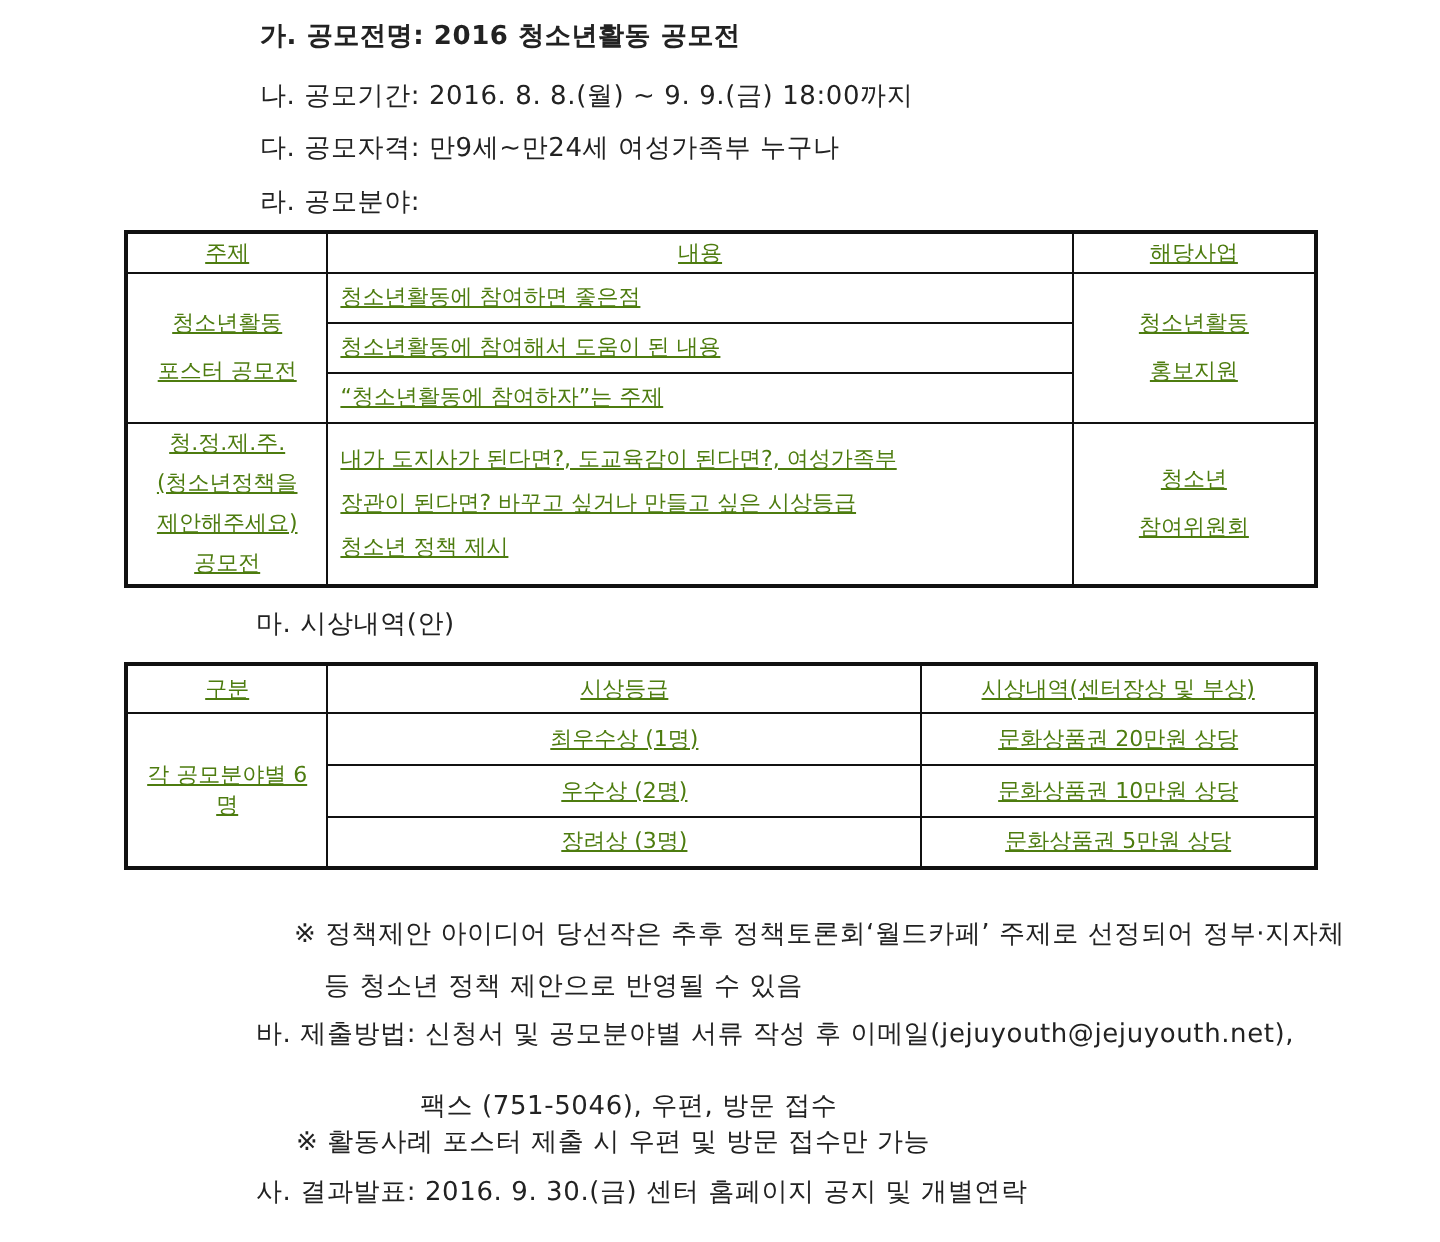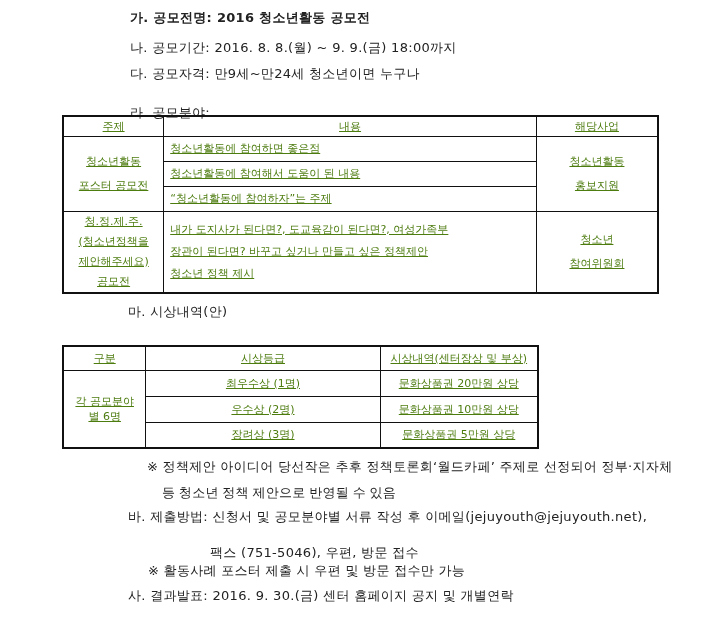--- a/index.html
+++ b/index.html
@@ -12,22 +12,22 @@
   .outer { border:2px solid #111; }
   .c { text-align:center; }
   .l { text-align:left; }
   .stack span { display:block; line-height:24px; }
 </style>
 </head>
 <body>
 
 <div class="line" style="left:130px;top:9px;font-weight:bold;">가. 공모전명: 2016 청소년활동 공모전</div>
 <div class="line" style="left:130px;top:39px;">나. 공모기간: 2016. 8. 8.(월) ~ 9. 9.(금) 18:00까지</div>
-<div class="line" style="left:130px;top:65px;">다. 공모자격: 만9세~만24세 청소년이면 누구나</div>
-<div class="line" style="left:130px;top:104px;">라. 공모분야:</div>
+<div class="line" style="left:130px;top:65px;">다. 공모자격: 만9세~만24세 여성가족부 누구나</div>
+<div class="line" style="left:130px;top:92px;">라. 공모분야:</div>
 
 <table class="outer" style="left:62px;top:115px;width:597px;">
   <colgroup>
       <col style="width:101px">
       <col style="width:374px">
       <col style="width:122px">
     </colgroup>
   <tbody>
       <tr style="height:20px;">
     <th class="c">주제</th>
@@ -53,34 +53,34 @@
   </tr>
   <tr style="height:72px;">
     <td class="c" style="line-height:20px;">
       <div>청.정.제.주.</div>
       <div>(청소년정책을</div>
       <div>제안해주세요)</div>
       <div>공모전</div>
     </td>
     <td class="l" style="line-height:22px;">
       <div>내가 도지사가 된다면?, 도교육감이 된다면?, 여성가족부</div>
-      <div>장관이 된다면? 바꾸고 싶거나 만들고 싶은 정책제안</div>
+      <div>장관이 된다면? 바꾸고 싶거나 만들고 싶은 시상등급</div>
       <div>청소년 정책 제시</div>
     </td>
     <td class="c stack">
       <span>청소년</span>
       <span>참여위원회</span>
     </td>
   </tr>
 </tbody>
   </table>
 
 <div class="line" style="left:128px;top:303px;">마. 시상내역(안)</div>
 
-<table class="outer" style="left:62px;top:345px;width:477px;">
+<table class="outer" style="left:62px;top:331px;width:597px;">
   <colgroup>
       <col style="width:101px">
       <col style="width:298px">
       <col style="width:198px">
     </colgroup>
   <tbody>
       <tr style="height:24px;">
     <th class="c">구분</th>
     <th class="c">시상등급</th>
     <th class="c">시상내역(센터장상 및 부상)</th>
@@ -95,17 +95,17 @@
     <td class="c">문화상품권 10만원 상당</td>
   </tr>
   <tr style="height:26px;">
     <td class="c">장려상 (3명)</td>
     <td class="c">문화상품권 5만원 상당</td>
   </tr>
 </tbody>
   </table>
 
 <div class="line small" style="left:147px;top:458px;">※ 정책제안 아이디어 당선작은 추후 정책토론회‘월드카페’ 주제로 선정되어 정부·지자체</div>
-<div class="line small" style="left:162px;top:484px;font-family:Liberation Serif, serif;">등 청소년 정책 제안으로 반영될 수 있음</div>
+<div class="line small" style="left:162px;top:484px;">등 청소년 정책 제안으로 반영될 수 있음</div>
 <div class="line" style="left:128px;top:508px;">바. 제출방법: 신청서 및 공모분야별 서류 작성 후 이메일(jejuyouth@jejuyouth.net),</div>
 <div class="line" style="left:210px;top:534px;margin-top:10px;">팩스 (751-5046), 우편, 방문 접수</div>
 <div class="line small" style="left:148px;top:562px;">※ 활동사례 포스터 제출 시 우편 및 방문 접수만 가능</div>
 <div class="line" style="left:128px;top:587px;">사. 결과발표: 2016. 9. 30.(금) 센터 홈페이지 공지 및 개별연락</div>
 
 </body></html>

